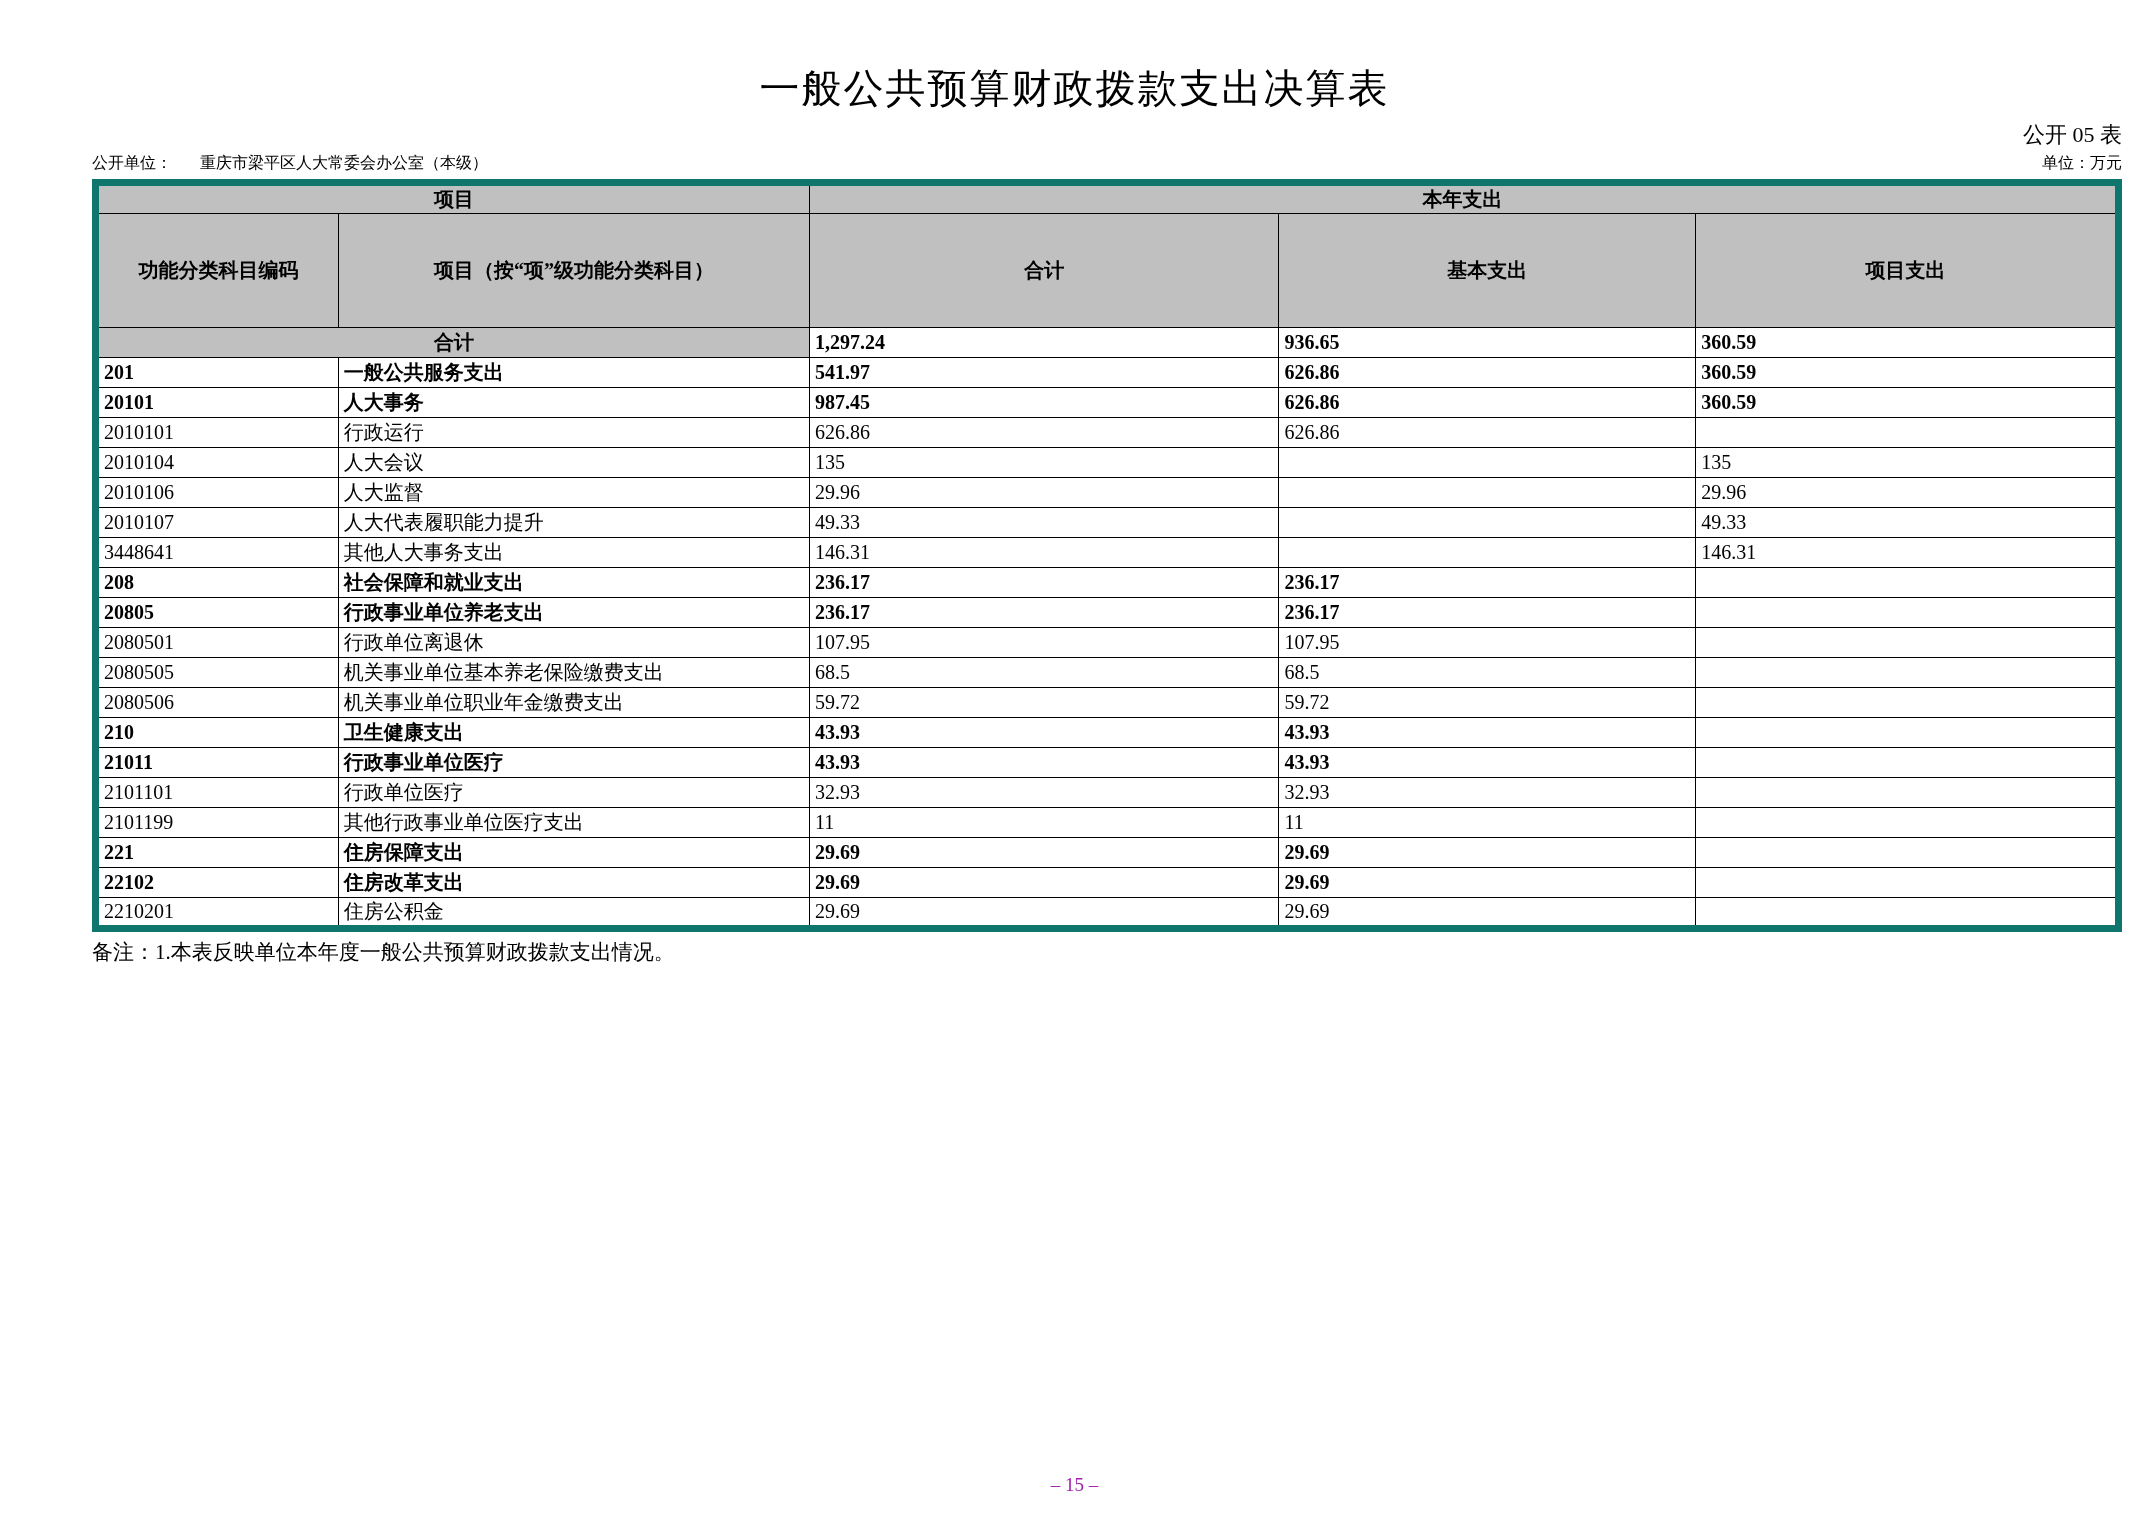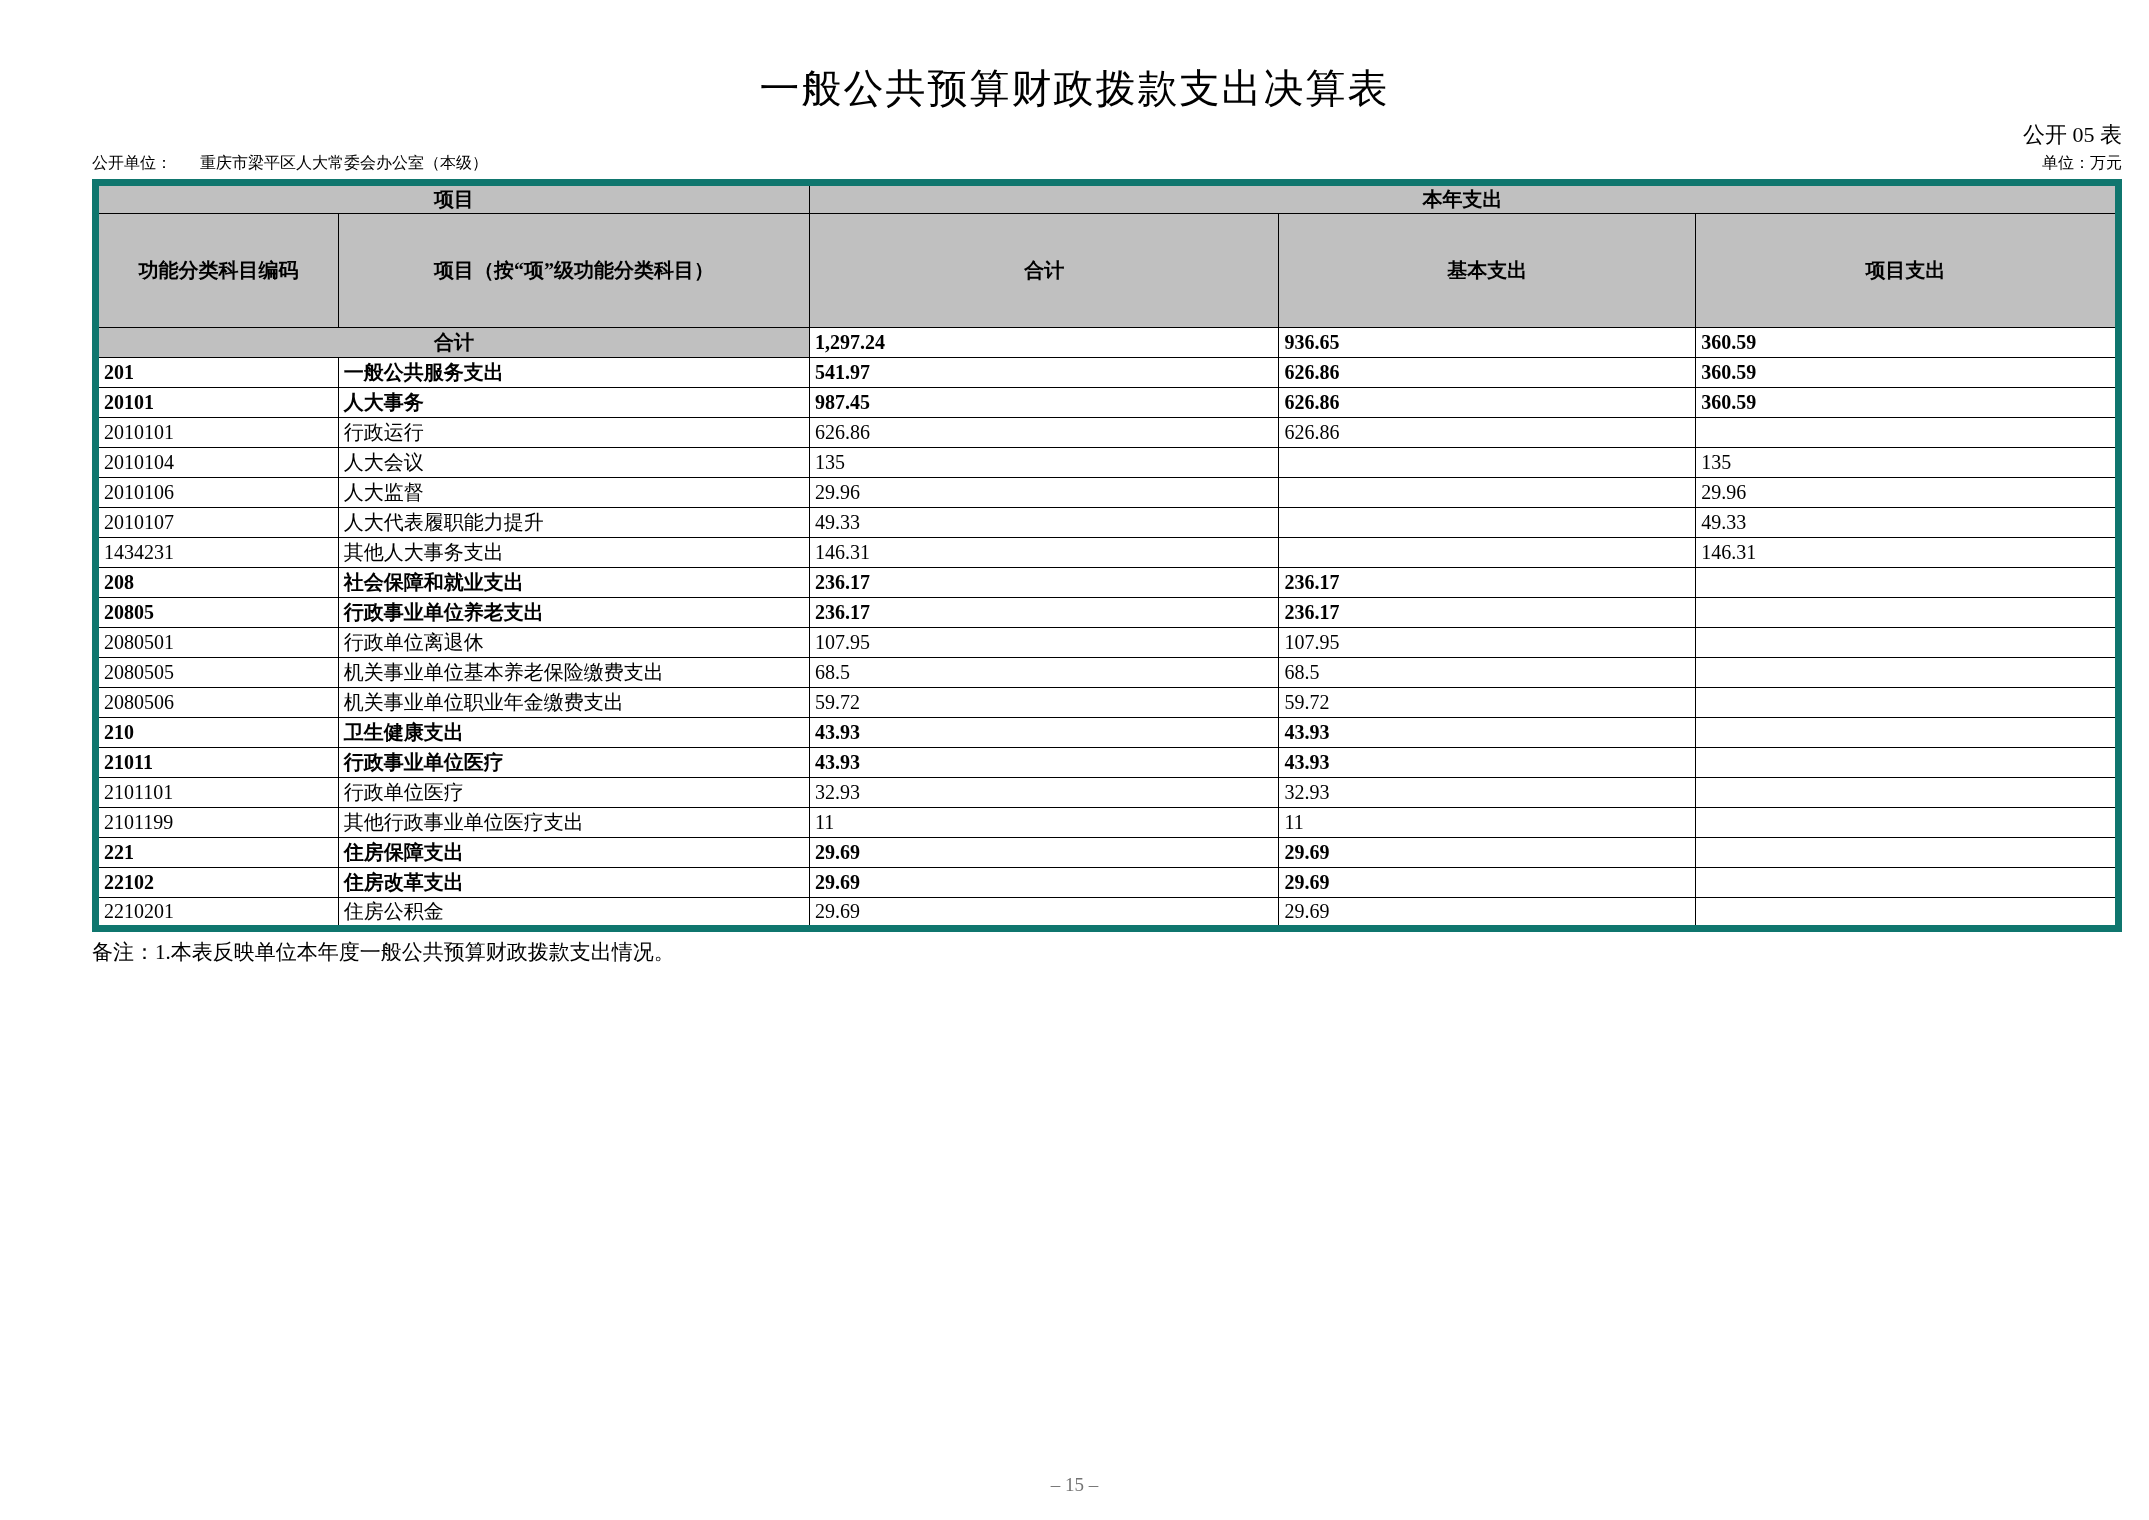--- a/index.html
+++ b/index.html
@@ -88,21 +88,21 @@
     font-size: 21px;
     line-height: 26px;
   }
   .page-number {
     position: absolute;
     bottom: 24px;
     left: 0;
     width: 100%;
     text-align: center;
     font-size: 19px;
-    color: #737373;
+    color: #a21caf;
   }
 </style>
 </head>
 <body>
 
 <div class="page">
 
   <h1 class="doc-title">一般公共预算财政拨款支出决算表</h1>
 
   <div class="meta-area">
@@ -179,21 +179,21 @@
       <td class="num">29.96</td>
     </tr>
         <tr>
       <td class="code">2010107</td>
       <td class="item">人大代表履职能力提升</td>
       <td class="num">49.33</td>
       <td class="num"></td>
       <td class="num">49.33</td>
     </tr>
         <tr>
-      <td class="code">1434231</td>
+      <td class="code">3448641</td>
       <td class="item">其他人大事务支出</td>
       <td class="num">146.31</td>
       <td class="num"></td>
       <td class="num">146.31</td>
     </tr>
         <tr class="bold">
       <td class="code">208</td>
       <td class="item">社会保障和就业支出</td>
       <td class="num">236.17</td>
       <td class="num">236.17</td>

